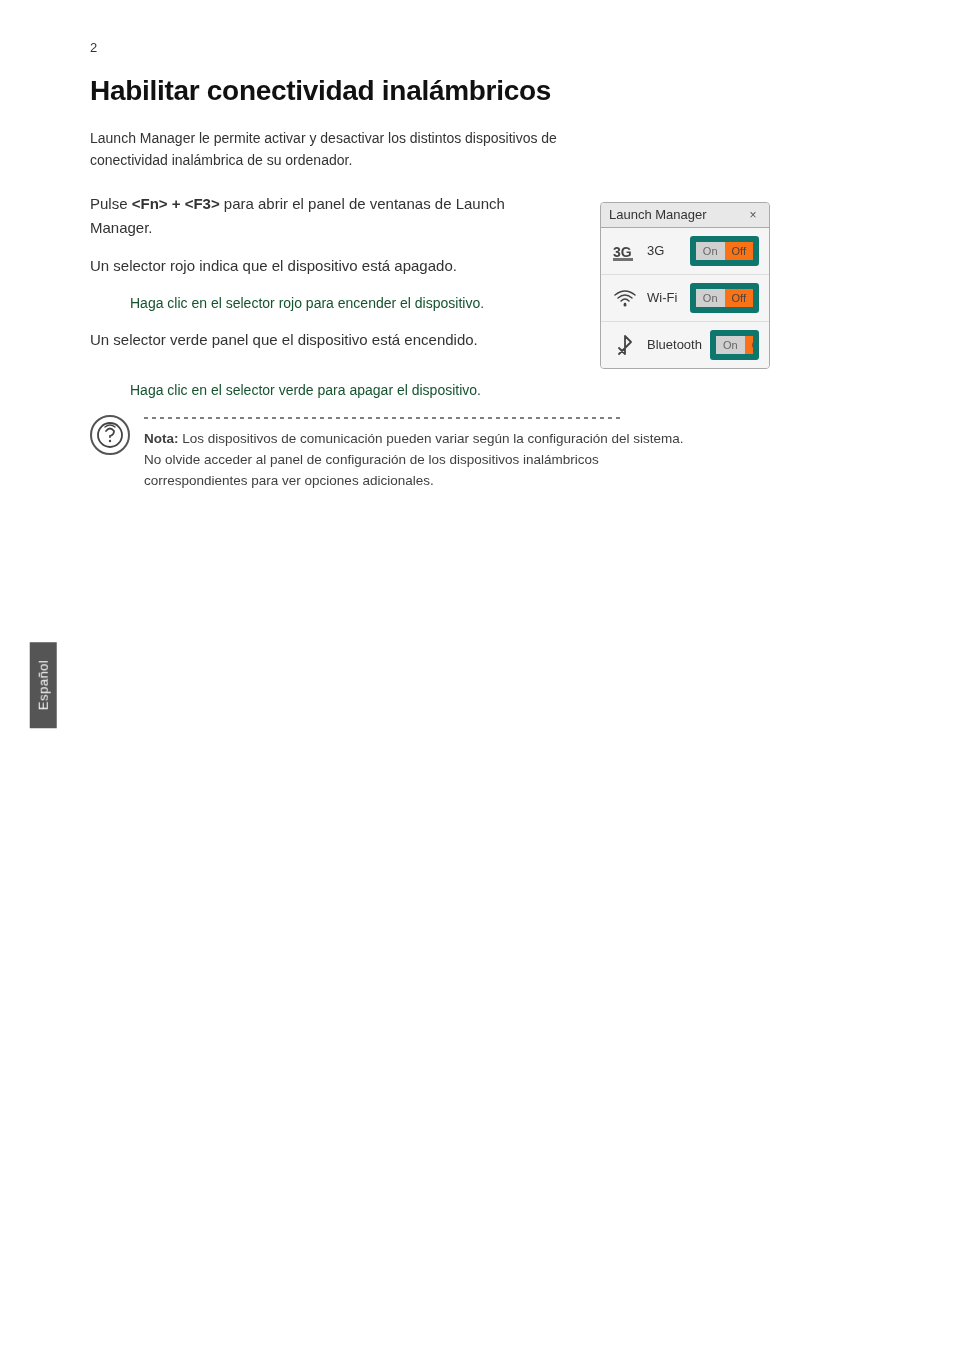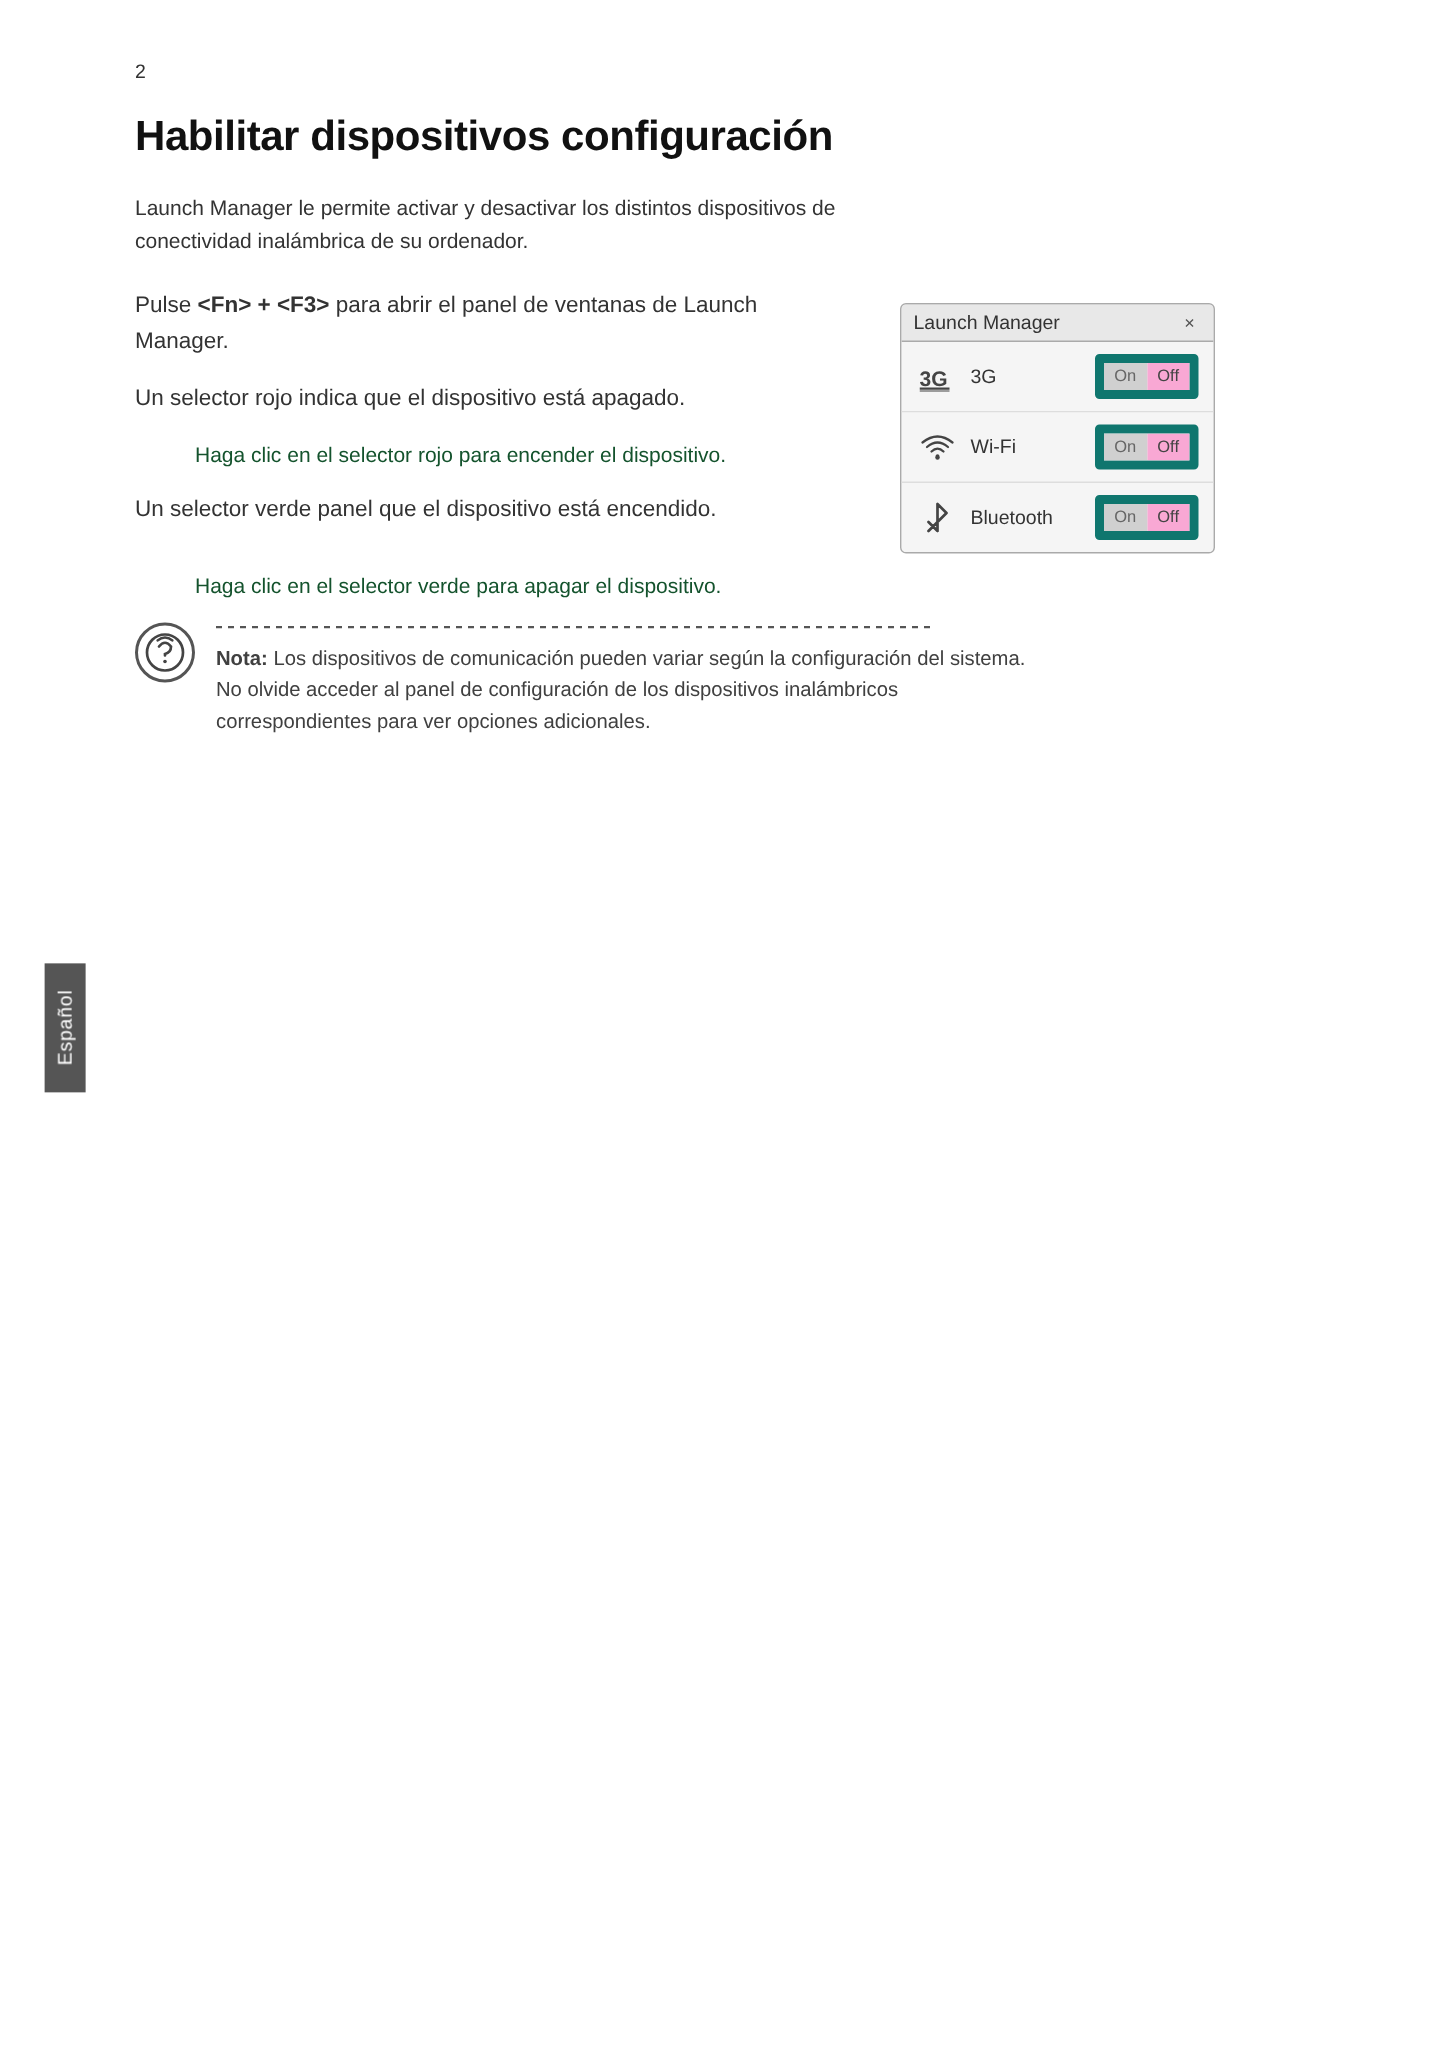--- a/index.html
+++ b/index.html
@@ -75,21 +75,21 @@
       color: #14532d;
       margin-bottom: 14px;
     }
 
     
     .launch-manager-window {
       border: 1px solid #aaa;
       border-radius: 4px;
       overflow: hidden;
       background: #f0f0f0;
-      width: 210px;
+      width: 170px;
       margin-top: 10px;
     }
 
     .lm-titlebar {
       display: flex;
       align-items: center;
       justify-content: space-between;
       background: #e8e8e8;
       border-bottom: 1px solid #aaa;
       padding: 4px 8px;
@@ -148,21 +148,21 @@
 
     .lm-toggle-on {
       padding: 3px 7px;
       background: #d0d0d0;
       color: #666;
       cursor: pointer;
     }
 
     .lm-toggle-off {
       padding: 3px 7px;
-      background: #f9a8d4;
+      background: #f97316;
       color: #444;
       cursor: pointer;
       font-weight: normal;
     }
 
     .note-icon {
       width: 40px;
       height: 40px;
       border-radius: 50%;
       border: 2px solid #555;
@@ -228,21 +228,21 @@
   </style>
 </head>
 <body>
 
 <div class="side-label">Español</div>
 
 <div class="page-container">
 
   <div class="page-number">2</div>
 
-  <h1 class="page-title">Habilitar dispositivos configuración</h1>
+  <h1 class="page-title">Habilitar conectividad inalámbricos</h1>
 
   <p class="intro-text">Launch Manager le permite activar y desactivar los distintos dispositivos de conectividad inalámbrica de su ordenador.</p>
 
   <div class="content-row">
     <div class="left-column">
       <p class="paragraph">
         Pulse <strong>&lt;Fn&gt; + &lt;F3&gt;</strong> para abrir el panel de ventanas de Launch Manager.
       </p>
 
       <p class="paragraph">Un selector rojo indica que el dispositivo está apagado.</p>

